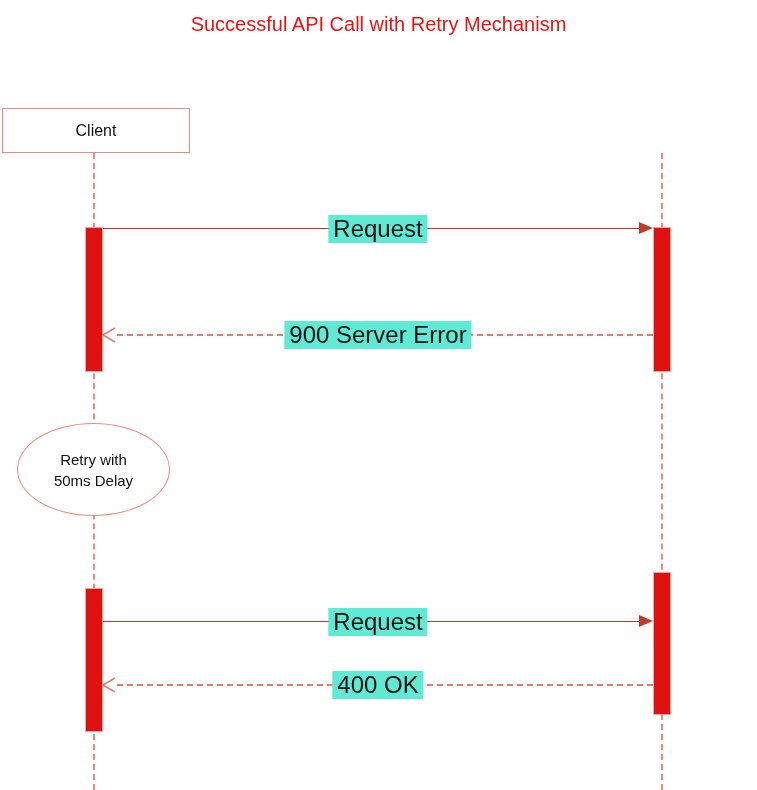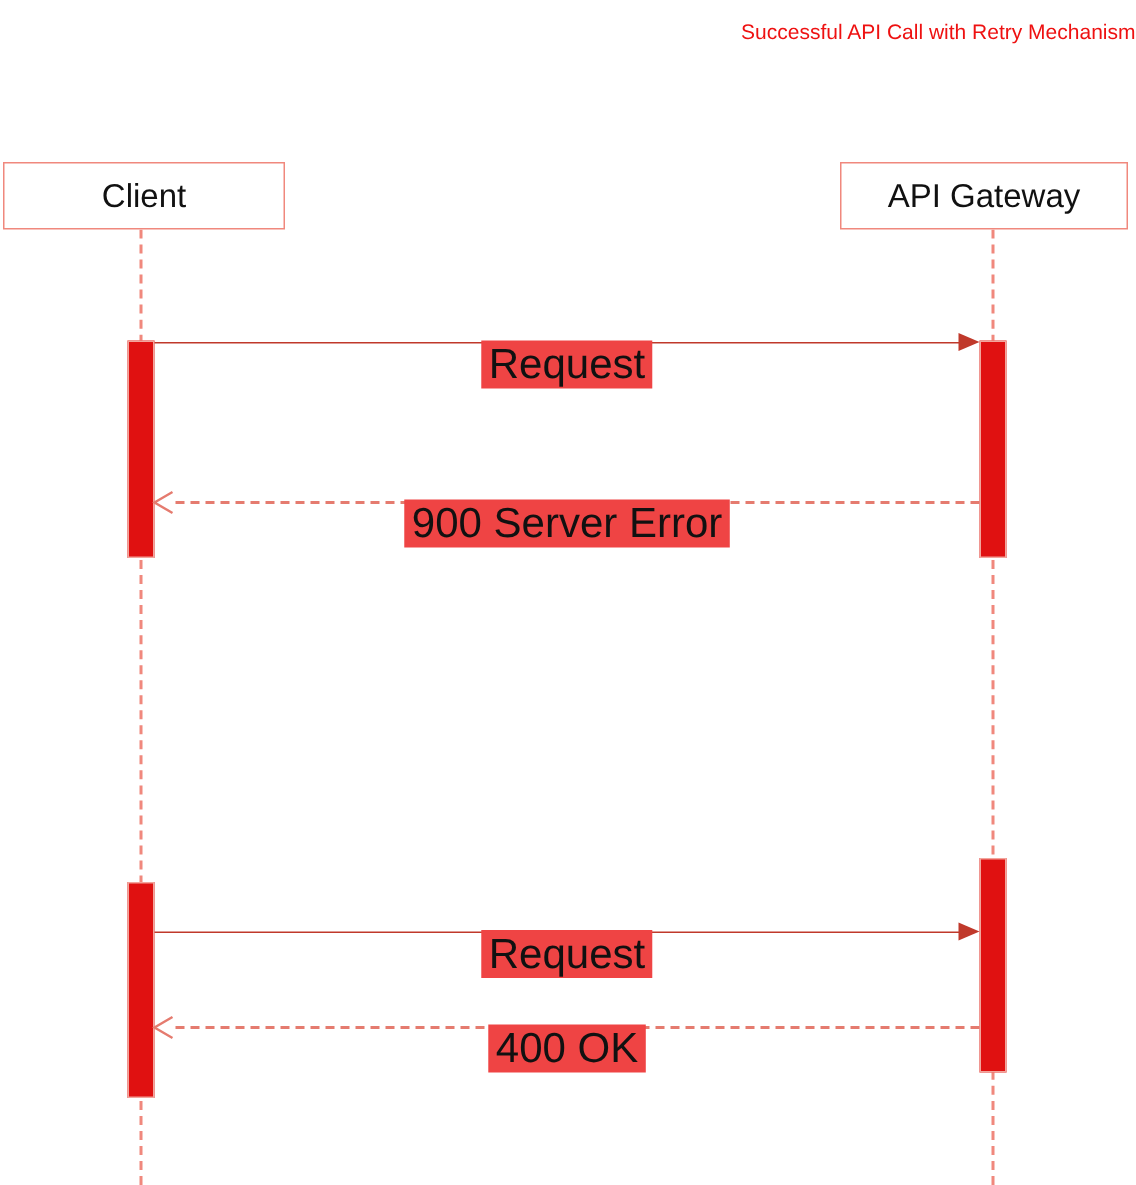--- a/index.html
+++ b/index.html
@@ -10,37 +10,37 @@
     background: #ffffff;
     font-family: "Liberation Sans", sans-serif;
     overflow: hidden;
   }
 
   
   .diagram-title {
     position: absolute;
     top: 13px; left: 0;
     width: 100%;
-    text-align: right;
-    font-size: 14px;
+    text-align: center;
+    font-size: 20px;
     color: var(--title-text, #ee1111);
   }
 
   
   .actor-box {
     position: absolute;
     top: 108px;
     height: 45px;
     background: #ffffff;
     border: 1.5px solid var(--box-border, #f0887d);
     box-sizing: border-box;
     display: flex;
     align-items: center;
     justify-content: center;
-    font-size: 22px;
+    font-size: 16px;
     color: var(--label-text, #111111);
     z-index: 3;
   }
   .actor-client { left: 2px; width: 188px; }
   .actor-gateway { left: 560px; width: 192px; }
 
   
   .lifeline {
     position: absolute;
     top: 153px;
@@ -92,25 +92,25 @@
     position: absolute; left: -2px; top: -10px;
     width: 20px; height: 20px;
   }
   .arrowhead-open polyline {
     fill: none;
     stroke: var(--dashed-arrow, #e57b6f);
     stroke-width: 1.6;
   }
   .msg-label {
     position: absolute;
-    left: 50%; top: 14px;
+    left: 50%; top: 0;
     transform: translate(-50%, -50%);
-    background: #ef4444;
+    background: #5eead4;
     padding: 0 5px;
-    font-size: 28px;
+    font-size: 24px;
     white-space: nowrap;
     color: var(--label-text, #111111);
   }
 
   
   .retry-ellipse {
     position: absolute;
     left: 17px; top: 423px;
     width: 153px; height: 93px;
     border: 1.5px solid var(--box-border, #f0887d);
@@ -134,43 +134,44 @@
 <div id="canvas">
 
   <div class="diagram-title">Successful API Call with Retry Mechanism</div>
 
   <div class="lifeline lifeline-client"></div>
   <div class="lifeline lifeline-gateway"></div>
 
   <div class="actor-box actor-client">
     <span>Client</span>
   </div>
-  <div class="actor-box actor-gateway">
-    <span>API Gateway</span>
-  </div>
 
   <div class="activation act-c1"></div>
   <div class="activation act-g1"></div>
   <div class="activation act-c2"></div>
   <div class="activation act-g2"></div>
 
   <div class="msg msg-1">
     <div class="line-solid"></div>
     <div class="arrowhead-filled"></div>
     <span class="msg-label">Request</span>
   </div>
 
   <div class="msg msg-2">
     <div class="line-dashed"></div>
     <svg class="arrowhead-open" viewBox="0 0 20 20">
       <polyline points="14,3 2,10 14,17"></polyline>
     </svg>
     <span class="msg-label">900 Server Error</span>
   </div>
 
+  <div class="retry-ellipse">
+    <span>Retry with</span>
+    <span>50ms Delay</span>
+  </div>
 
   <div class="msg msg-3">
     <div class="line-solid"></div>
     <div class="arrowhead-filled"></div>
     <span class="msg-label">Request</span>
   </div>
 
   <div class="msg msg-4">
     <div class="line-dashed"></div>
     <svg class="arrowhead-open" viewBox="0 0 20 20">

